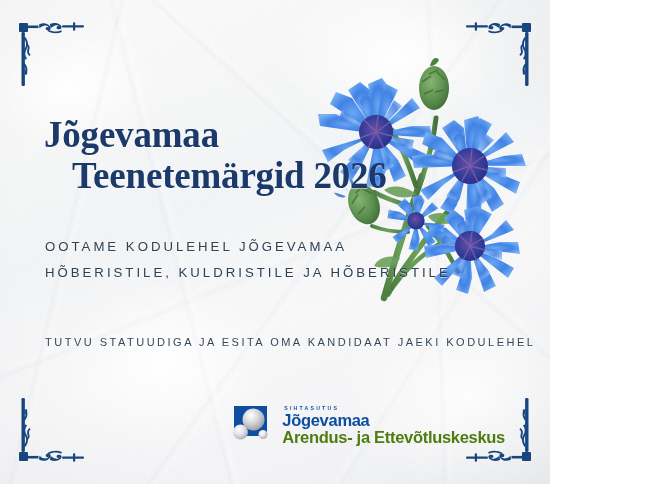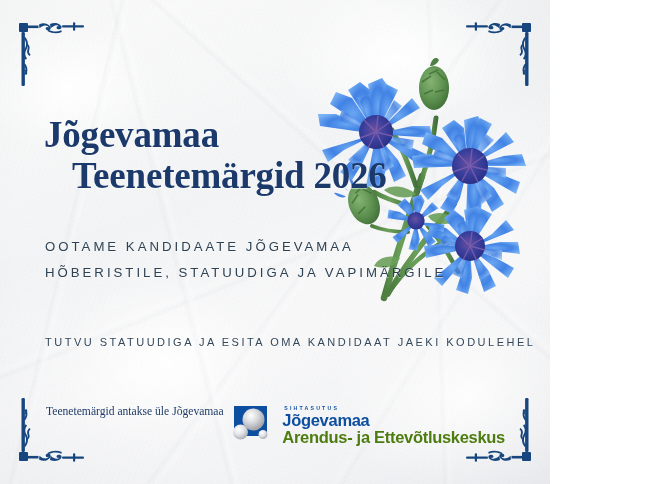--- a/index.html
+++ b/index.html
@@ -381,28 +381,27 @@
       <circle cx="0" cy="-2" r="14" fill="url(#coreG)"></circle>
     </g>
   </svg>
 
   <h1 class="headline">
     <div class="l1">Jõgevamaa</div>
     <div class="l2">Teenetemärgid 2026</div>
   </h1>
 
   <div class="subtitle">
-    <div>OOTAME KANDIDAATE JÕGEVAMAA</div>
-    <div>HÕBERISTILE, STATUUDIGA JA VAPIMÄRGILE</div>
+    <div>OOTAME KODULEHEL JÕGEVAMAA</div>
+    <div>HÕBERISTILE, KULDRISTILE JA HÕBERISTILE</div>
   </div>
 
   <div class="cta">TUTVU STATUUDIGA JA ESITA OMA KANDIDAAT JAEKI KODULEHEL</div>
 
   <div class="footnote">
-    <div>Teenetemärgid antakse üle Jõgevamaa</div>
   </div>
 
   <div class="logo">
     <svg class="logo-mark" viewBox="0 0 42 42">
       <defs>
         <radialGradient id="sphereBig" cx="38%" cy="32%" r="72%">
           <stop offset="0%" stop-color="#ffffff"></stop>
           <stop offset="45%" stop-color="#d9dade"></stop>
           <stop offset="100%" stop-color="#9a9ca3"></stop>
         </radialGradient>

